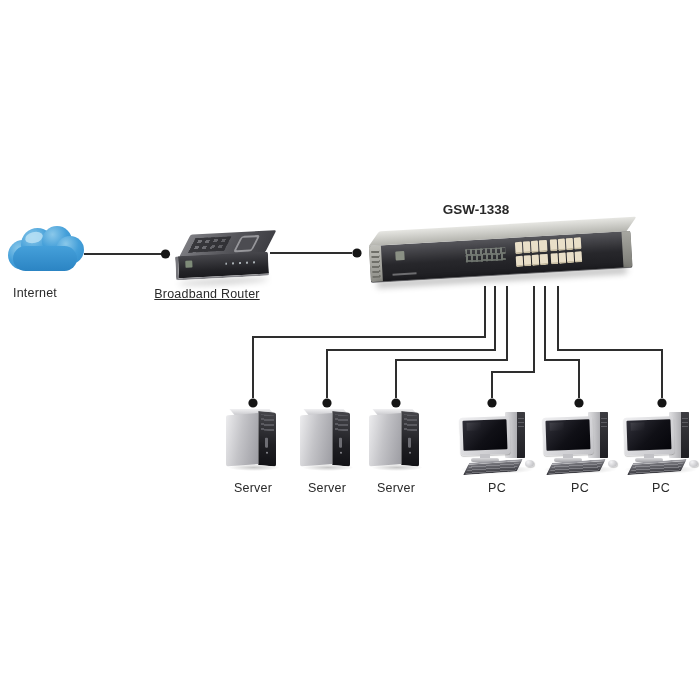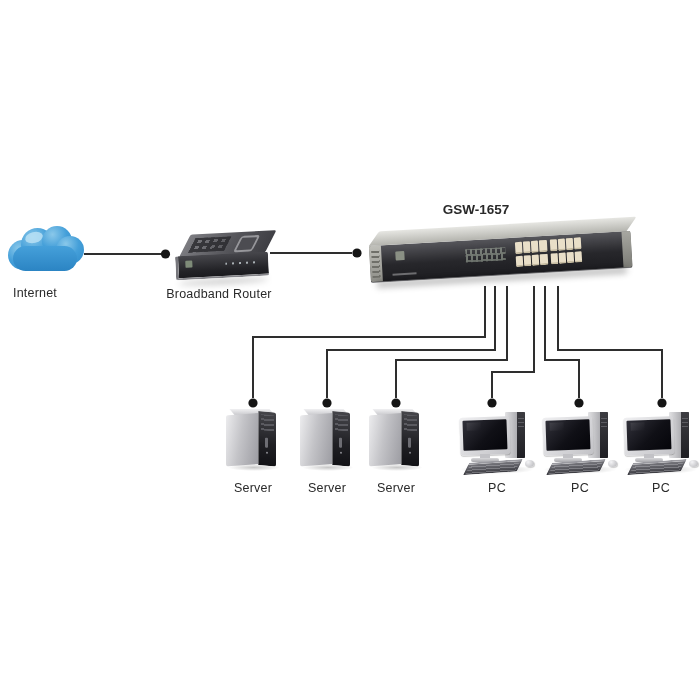--- a/index.html
+++ b/index.html
@@ -164,23 +164,23 @@
     <div class="rt-top">
       <div class="rt-vents"></div>
       <div class="rt-logo"></div>
     </div>
     <div class="rt-front">
       <div class="rt-front-logo"></div>
       <div class="rt-leds"></div>
     </div>
     <div class="rt-shadow"></div>
   </div>
-  <div class="label centered" style="left:160px;top:287px;width:118px;">Broadband Router</div>
-
-  <div class="switch-title">GSW-1657</div>
+  <div class="label centered" style="left:148px;top:287px;width:118px;text-decoration:underline;">Broadband Router</div>
+
+  <div class="switch-title">GSW-1338</div>
 
   <div class="switch">
     <div class="sw-top"></div>
     <div class="sw-front">
       <div class="sw-bracket-l"></div>
       <div class="sw-bracket-r"></div>
       <div class="sw-logo"></div>
       <div class="sw-text"></div>
       <div class="sw-leds"></div>
       <div class="ports">

